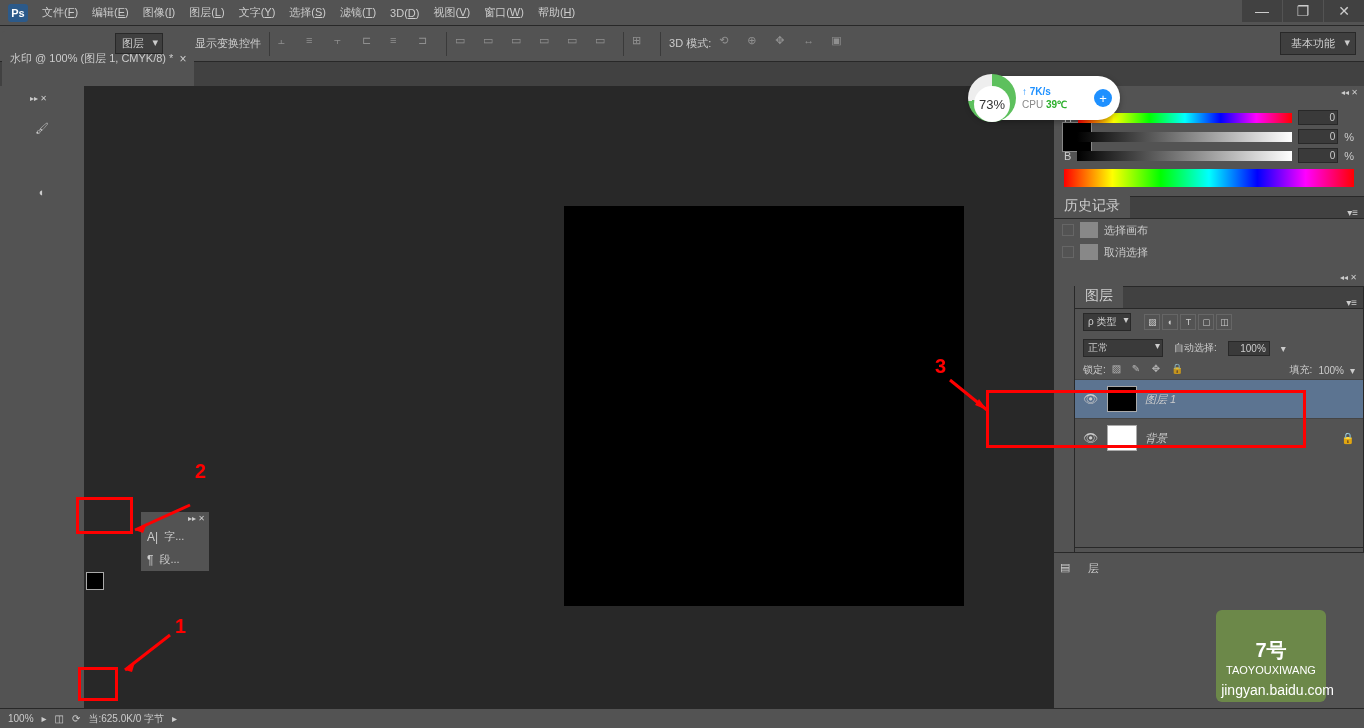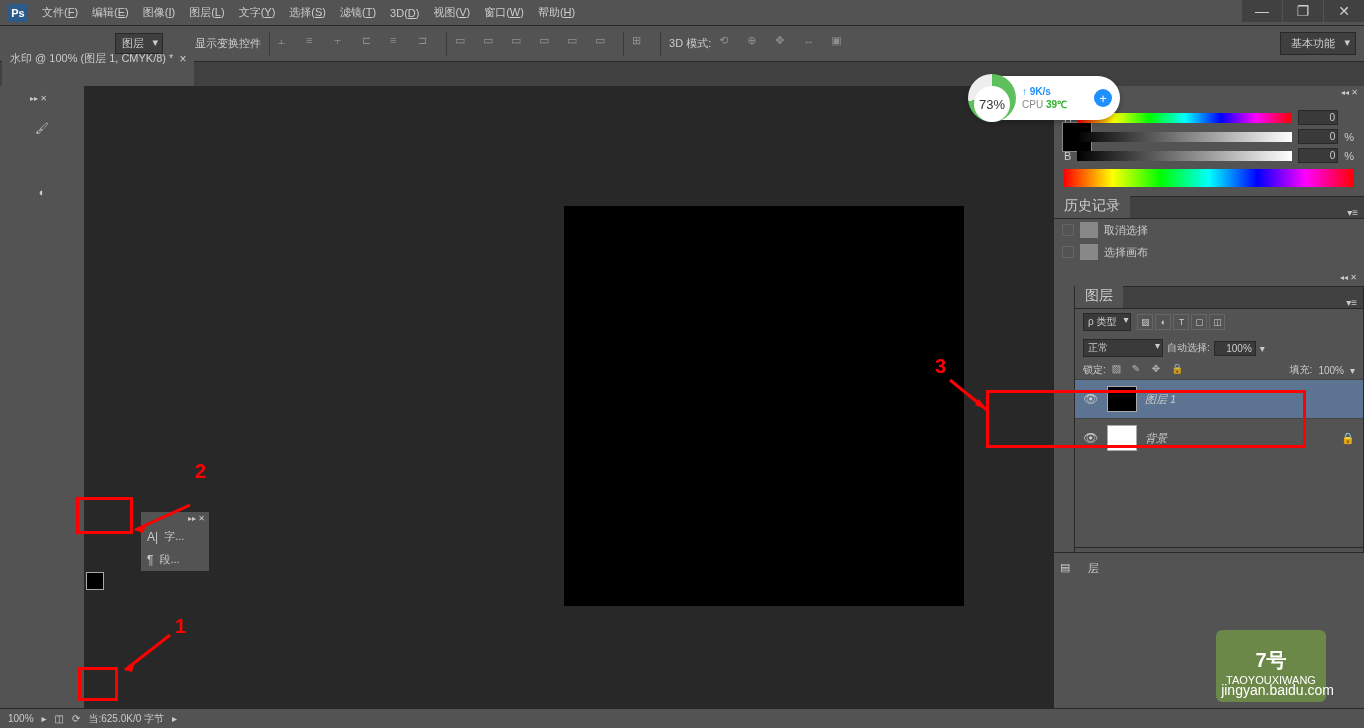--- a/index.html
+++ b/index.html
@@ -57,21 +57,21 @@
 .hue-strip { height: 18px; margin: 4px 10px; background: linear-gradient(to right, #f00, #ff0, #0f0, #0ff, #00f, #f0f, #f00); }
 .color-preview { width: 30px; height: 30px; position: absolute; left: 8px; top: 36px; background: #000; border: 1px solid #888; }
 
 .history-panel { border-top: 1px solid #282828; }
 .hist-item { display: flex; align-items: center; padding: 3px 8px; gap: 6px; }
 .hist-item .cb { width: 12px; height: 12px; border: 1px solid #666; }
 .hist-item .ic { width: 18px; height: 16px; background: #888; }
 
 .layers-panel { position: absolute; left: 20px; right: 0; top: 200px; background: #535353; border: 1px solid #282828; }
 .layers-panel .panel-tabs { background: #414141; }
-.layer-controls { padding: 4px 8px; display: flex; align-items: center; gap: 4px; font-size: 10px; }
+.layer-controls { padding: 4px 8px; display: flex; align-items: center; gap: 11px; font-size: 10px; }
 .layer-controls .lc-select { background: #3a3a3a; border: 1px solid #282828; padding: 1px 14px 1px 4px; position: relative; }
 .layer-controls .lc-select::after { content: "▾"; position: absolute; right: 2px; top: 0; }
 .layer-controls .lc-input { width: 42px; background: #3a3a3a; border: 1px solid #282828; text-align: right; padding: 1px 3px; color: #ccc; }
 .lc-icons span { display: inline-block; width: 16px; height: 16px; border: 1px solid #666; margin-left: 2px; font-size: 9px; text-align: center; line-height: 14px; }
 .lock-row { padding: 2px 8px; display: flex; align-items: center; gap: 6px; font-size: 10px; }
 .lock-row .lic { width: 14px; height: 14px; opacity: 0.8; }
 .layer-list { }
 .layer-row { display: flex; align-items: center; padding: 6px 8px; gap: 8px; border-top: 1px solid #454545; }
 .layer-row.selected { background: #5c7491; }
 .layer-row .eye { width: 16px; font-size: 12px; }
@@ -98,21 +98,21 @@
 .perf-widget .circ .inner { width: 36px; height: 36px; border-radius: 50%; background: #fff; display: flex; align-items: center; justify-content: center; font-size: 13px; color: #333; }
 .perf-widget .stats { font-size: 10px; color: #888; margin-left: 6px; line-height: 13px; }
 .perf-widget .stats .s1 b { color: #1e90ff; }
 .perf-widget .stats .s2 b { color: #2db02d; }
 .perf-widget .plus { margin-left: auto; margin-right: 8px; width: 18px; height: 18px; border-radius: 50%; background: #1e90ff; color: #fff; display: flex; align-items: center; justify-content: center; font-size: 13px; }
 
 .watermark { position: absolute; right: 30px; bottom: 30px; z-index: 200; text-align: right; }
 .watermark .t1 { font-size: 30px; color: #fff; font-weight: bold; letter-spacing: 1px; }
 .watermark .t1 .paw { display: inline-block; width: 26px; height: 26px; position: relative; margin: 0 2px; }
 .watermark .t2 { font-size: 14px; color: #fff; }
-.watermark2 { position: absolute; right: 38px; bottom: 26px; z-index: 199; width: 110px; height: 72px; background: rgba(120,160,70,0.7); border-radius: 6px; display: flex; flex-direction: column; align-items: center; justify-content: center; color: #fff; font-size: 11px; }
+.watermark2 { position: absolute; right: 38px; bottom: 26px; z-index: 199; width: 110px; height: 92px; background: rgba(120,160,70,0.7); border-radius: 6px; display: flex; flex-direction: column; align-items: center; justify-content: center; color: #fff; font-size: 11px; }
 
 .bottom-icons-panel { position: absolute; right: 0; bottom: 120px; width: 310px; height: 36px; background: #535353; display: flex; align-items: center; padding: 0 6px; gap: 6px; border-top: 1px solid #282828; }
 .bottom-icons-panel span { width: 22px; height: 20px; display: inline-block; }
 </style>
 </head>
 <body>
 
 <div class="menubar">
   <div class="logo">Ps</div>
   <span class="mitem"><span>文件</span>(<span class="mkey">F</span>)</span>
@@ -258,26 +258,26 @@
     </div>
 
     <div class="history-panel">
       <div class="panel-tabs">
         <span class="ptab">历史记录</span>
         <span class="menu">▾≡</span>
       </div>
       <div class="hist-item">
           <span class="cb"></span>
           <span class="ic"></span>
-          <span>取消选择</span>
+          <span>选择画布</span>
         </div>
       <div class="hist-item">
           <span class="cb"></span>
           <span class="ic"></span>
-          <span>选择画布</span>
+          <span>取消选择</span>
         </div>
     </div>
 
     <div class="layers-panel">
       <div style="position:absolute;right:6px;top:-14px;font-size:8px;">◂◂ ✕</div>
       <div class="panel-tabs">
         <span class="ptab">图层</span>
         <span class="menu">▾≡</span>
       </div>
       <div class="layer-controls">
@@ -352,21 +352,21 @@
   <span>⟳</span>
   <span>当:625.0K/0 字节</span>
   <span>▸</span>
 </div>
 
 <div class="perf-widget">
   <div class="circ">
       <div class="inner">73%</div>
     </div>
   <div class="stats">
-    <div class="s1"><span style="color:#1e90ff;">↑</span> <b>9K/s</b></div>
+    <div class="s1"><span style="color:#1e90ff;">↑</span> <b>7K/s</b></div>
     <div class="s2"><span>CPU</span> <b>39℃</b></div>
   </div>
   <div class="plus">+</div>
 </div>
 
 <div class="hilite" style="left:76px; top:497px; width:57px; height:37px;"></div>
 
 <div class="hilite" style="left:78px; top:667px; width:40px; height:34px;"></div>
 <div class="hilite" style="left:986px; top:390px; width:320px; height:58px;"></div>
 

